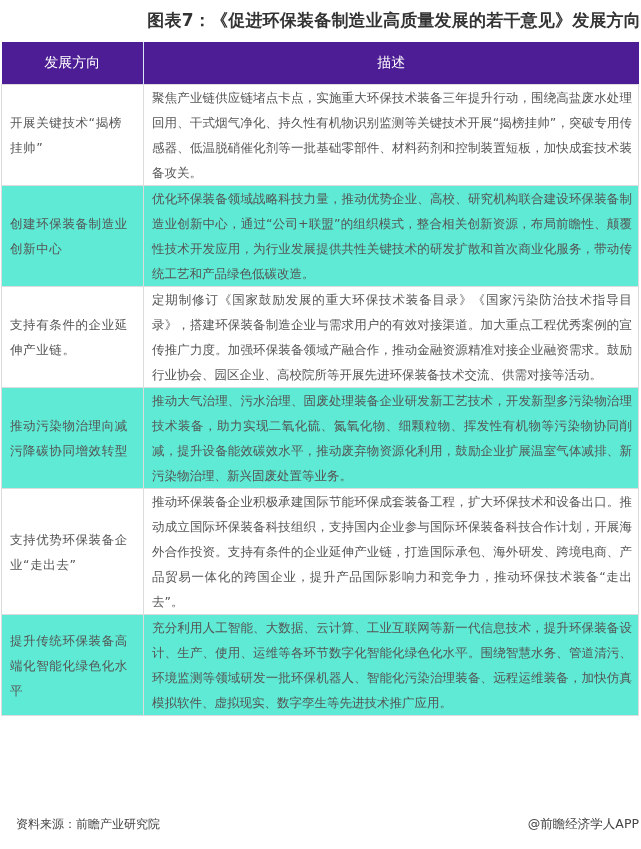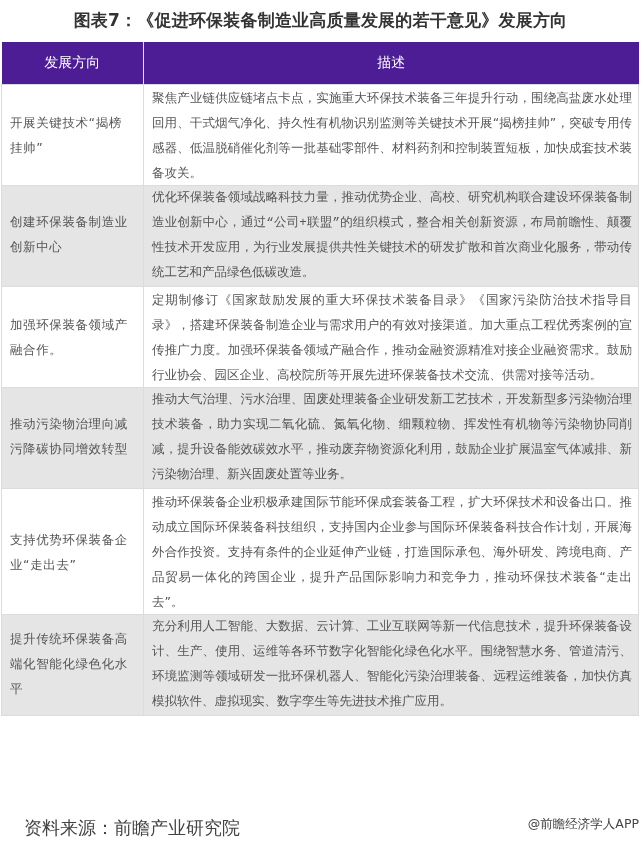--- a/index.html
+++ b/index.html
@@ -3,43 +3,43 @@
 <meta charset="utf-8">
 <style>
   html, body { margin: 0; padding: 0; background: #ffffff; }
   body {
     width: 641px; height: 849px; overflow: hidden; position: relative;
     font-family: "DejaVu Sans", "Liberation Sans", sans-serif;
     color: #555;
   }
   .title {
     position: absolute; left: 0; top: 6px; width: 641px; height: 28px;
-    text-align: center; font-size: 17px; font-weight: bold; color: #333;
+    text-align: right; font-size: 17px; font-weight: bold; color: #333;
     line-height: 28px; letter-spacing: 0.2px;
   }
   .table {
     position: absolute; left: 1px; top: 42px; width: 638px;
     border-collapse: collapse; table-layout: fixed;
   }
   .table th {
     background: #4c1d95; color: #ffffff; font-weight: normal;
     font-size: 14px; height: 42px; padding: 0;
     border-right: 1px solid #d8e6f6;
   }
   .table th:last-child { border-right: none; }
   .table td {
     border: 1px solid #dcdcdc; font-size: 12.5px; line-height: 25px;
     color: #555; vertical-align: middle; padding: 0 8px;
   }
   .table td.dir { padding: 0 12px 0 8px; letter-spacing: 0.6px; }
   .table td.desc { padding: 0 6px 0 8px; text-align: justify; margin-top: 44px; }
-  .table tr.alt td { background: #e5e5e5; font-family: Liberation Mono, monospace; }
+  .table tr.alt td { background: #5eead4; }
   .col-dir { width: 142px; }
   .footer-left {
-    position: absolute; left: 24px; top: 816px; font-size: 18px; color: #444;
+    position: absolute; left: 16px; top: 816px; font-size: 12px; color: #444;
   }
   .footer-right {
     position: absolute; right: 2px; top: 816px; font-size: 12.5px; color: #444;
   }
 </style>
 </head>
 <body>
 
 <div class="title">图表7：《促进环保装备制造业高质量发展的若干意见》发展方向</div>
 
@@ -57,21 +57,21 @@
   <tbody>
     <tr style="height:78px">
       <td class="dir">开展关键技术“揭榜挂帅”</td>
       <td class="desc">聚焦产业链供应链堵点卡点，实施重大环保技术装备三年提升行动，围绕高盐废水处理回用、干式烟气净化、持久性有机物识别监测等关键技术开展“揭榜挂帅”，突破专用传感器、低温脱硝催化剂等一批基础零部件、材料药剂和控制装置短板，加快成套技术装备攻关。</td>
     </tr>
     <tr class="alt" style="height:99px">
       <td class="dir">创建环保装备制造业创新中心</td>
       <td class="desc">优化环保装备领域战略科技力量，推动优势企业、高校、研究机构联合建设环保装备制造业创新中心，通过“公司+联盟”的组织模式，整合相关创新资源，布局前瞻性、颠覆性技术开发应用，为行业发展提供共性关键技术的研发扩散和首次商业化服务，带动传统工艺和产品绿色低碳改造。</td>
     </tr>
     <tr style="height:98px">
-      <td class="dir">加强环保装备领域产融合作。</td>
+      <td class="dir">支持有条件的企业延伸产业链。</td>
       <td class="desc">定期制修订《国家鼓励发展的重大环保技术装备目录》《国家污染防治技术指导目录》，搭建环保装备制造企业与需求用户的有效对接渠道。加大重点工程优秀案例的宣传推广力度。加强环保装备领域产融合作，推动金融资源精准对接企业融资需求。鼓励行业协会、园区企业、高校院所等开展先进环保装备技术交流、供需对接等活动。</td>
     </tr>
     <tr class="alt" style="height:97px">
       <td class="dir">推动污染物治理向减污降碳协同增效转型</td>
       <td class="desc">推动大气治理、污水治理、固废处理装备企业研发新工艺技术，开发新型多污染物治理技术装备，助力实现二氧化硫、氮氧化物、细颗粒物、挥发性有机物等污染物协同削减，提升设备能效碳效水平，推动废弃物资源化利用，鼓励企业扩展温室气体减排、新污染物治理、新兴固废处置等业务。</td>
     </tr>
     <tr style="height:99px">
       <td class="dir">支持优势环保装备企业“走出去”</td>
       <td class="desc">推动环保装备企业积极承建国际节能环保成套装备工程，扩大环保技术和设备出口。推动成立国际环保装备科技组织，支持国内企业参与国际环保装备科技合作计划，开展海外合作投资。支持有条件的企业延伸产业链，打造国际承包、海外研发、跨境电商、产品贸易一体化的跨国企业，提升产品国际影响力和竞争力，推动环保技术装备“走出去”。</td>
     </tr>

